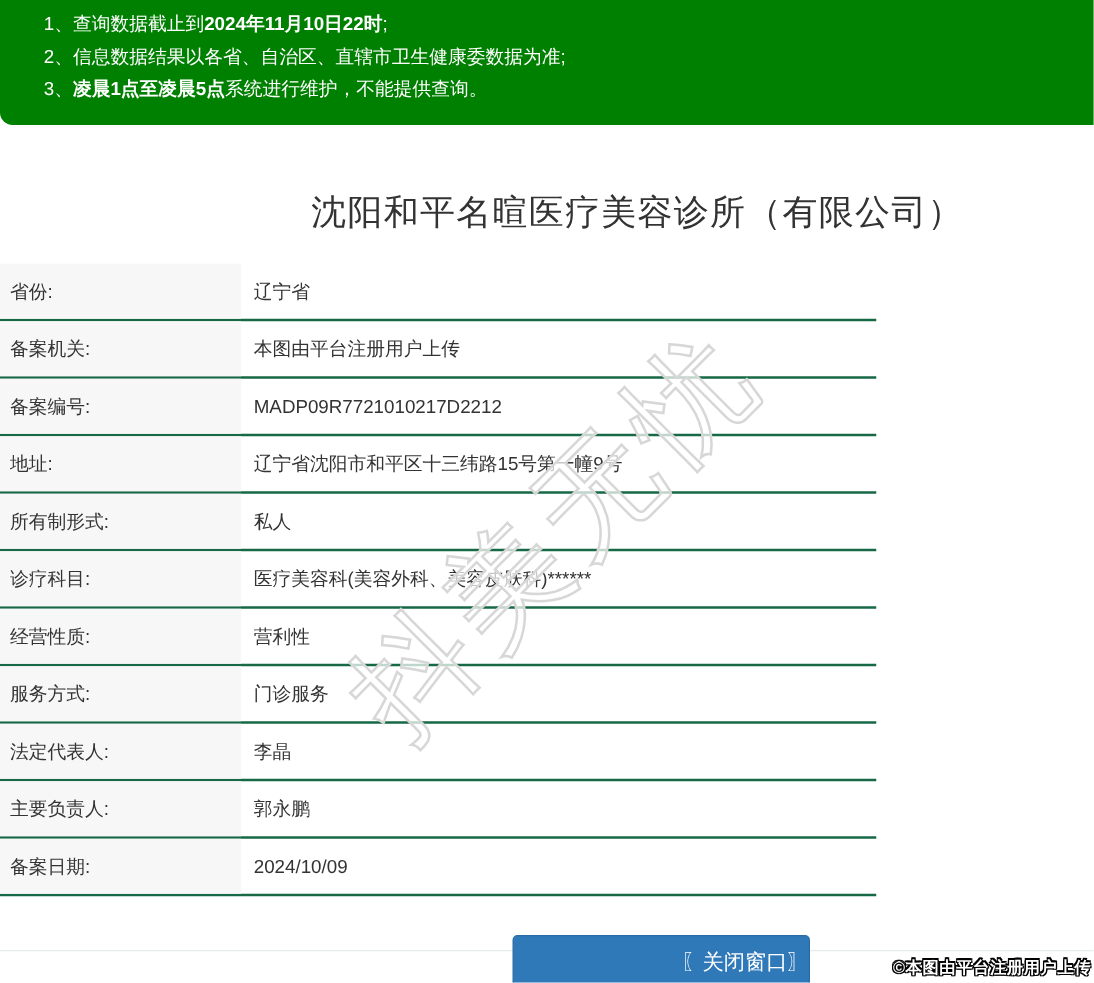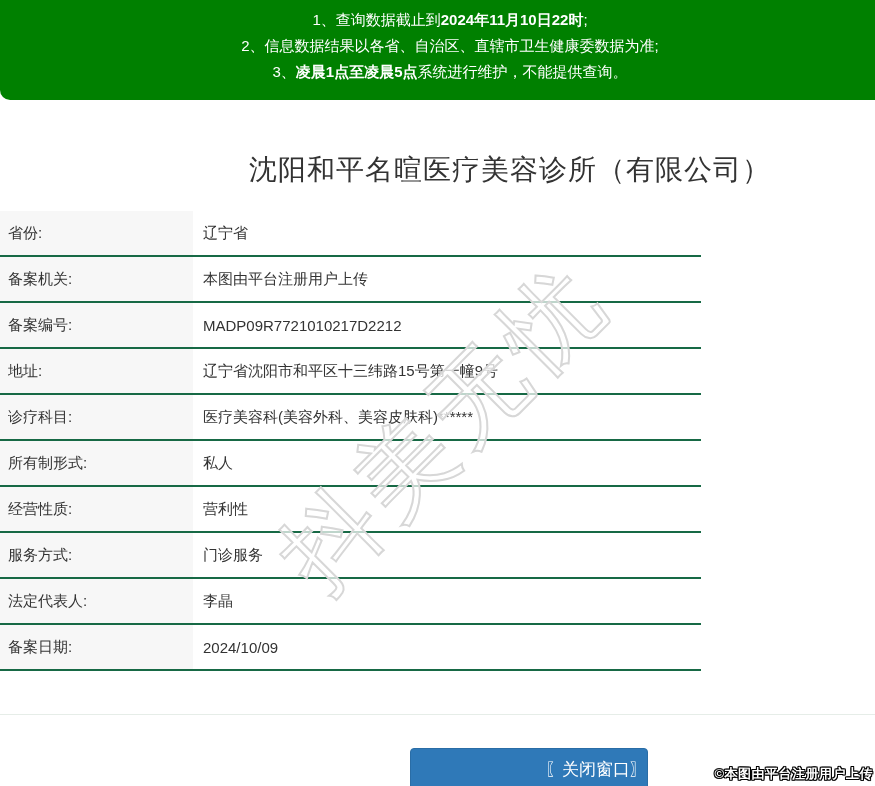--- a/index.html
+++ b/index.html
@@ -14,21 +14,21 @@
 
   
   .banner {
     width: 875px; height: 100px;
     background: var(--color-banner-green, #008000);
     border-radius: 0 0 0 10px;
     padding: 7px 10px 0 35px;
     color: #ffffff;
     font-size: 15px;
   }
-  .banner p { margin: 0; line-height: 26px; text-align: center; }
+  .banner p { margin: 0; line-height: 26px; }
   .banner b { font-weight: bold; }
 
   
   .title-wrap {
     height: 83px;
     margin-left: 145px;
     display: flex; align-items: center; justify-content: center; margin-top: 28px;
   }
   .title {
     font-size: 28px;
@@ -138,38 +138,42 @@
   </div>
   <div class="row">
     <div class="label">备案编号:</div>
     <div class="value">MADP09R7721010217D2212</div>
   </div>
   <div class="row">
     <div class="label">地址:</div>
     <div class="value">辽宁省沈阳市和平区十三纬路15号第一幢9号</div>
   </div>
   <div class="row">
+    <div class="label">所有制形式:</div>
+    <div class="value">私人</div>
+  </div>
+  <div class="row">
     <div class="label">诊疗科目:</div>
     <div class="value">医疗美容科(美容外科、美容皮肤科)******</div>
-  </div>
-  <div class="row">
-    <div class="label">所有制形式:</div>
-    <div class="value">私人</div>
   </div>
   <div class="row">
     <div class="label">经营性质:</div>
     <div class="value">营利性</div>
   </div>
   <div class="row">
     <div class="label">服务方式:</div>
     <div class="value">门诊服务</div>
   </div>
   <div class="row">
     <div class="label">法定代表人:</div>
     <div class="value">李晶</div>
+  </div>
+  <div class="row">
+    <div class="label">主要负责人:</div>
+    <div class="value">郭永鹏</div>
   </div>
   <div class="row">
     <div class="label">备案日期:</div>
     <div class="value">2024/10/09</div>
   </div>
 </div>
 
 <div class="footer-line"></div>
 
 <div class="watermark">抖美无忧</div>

